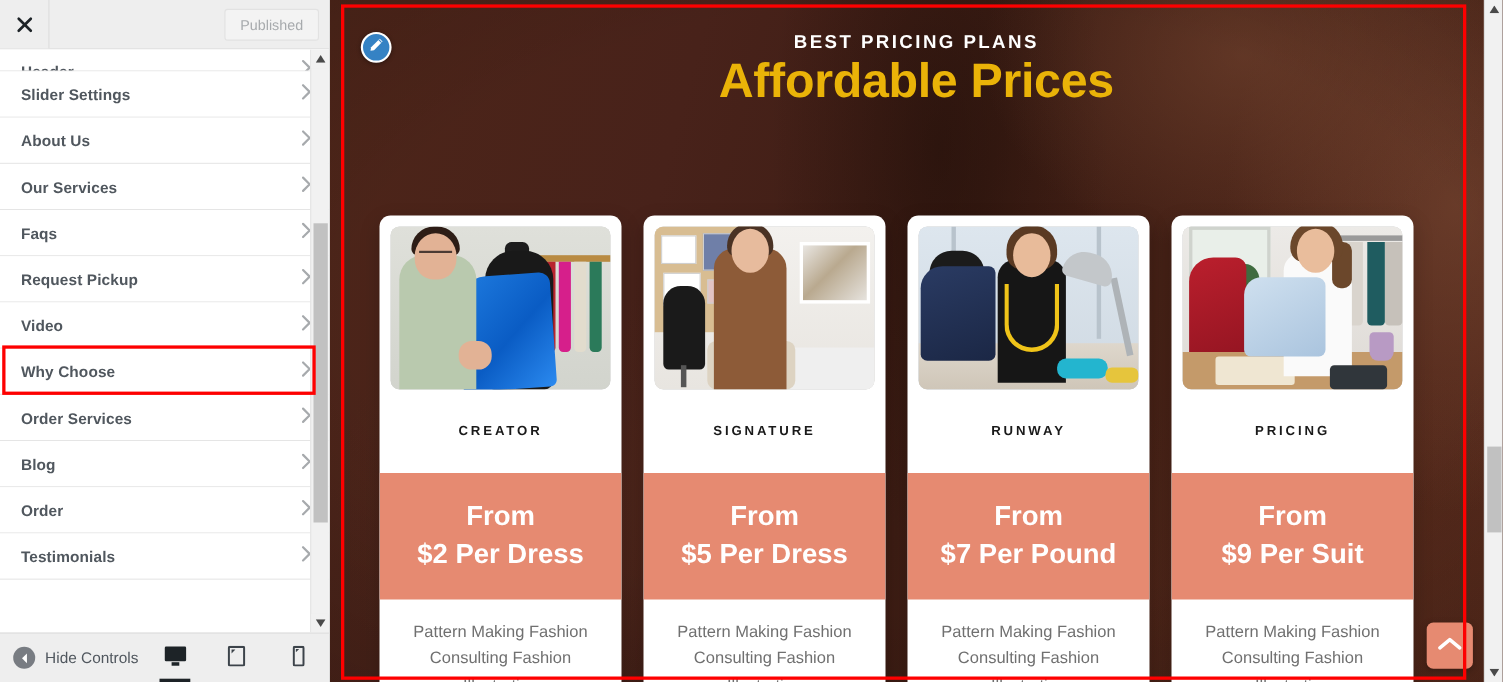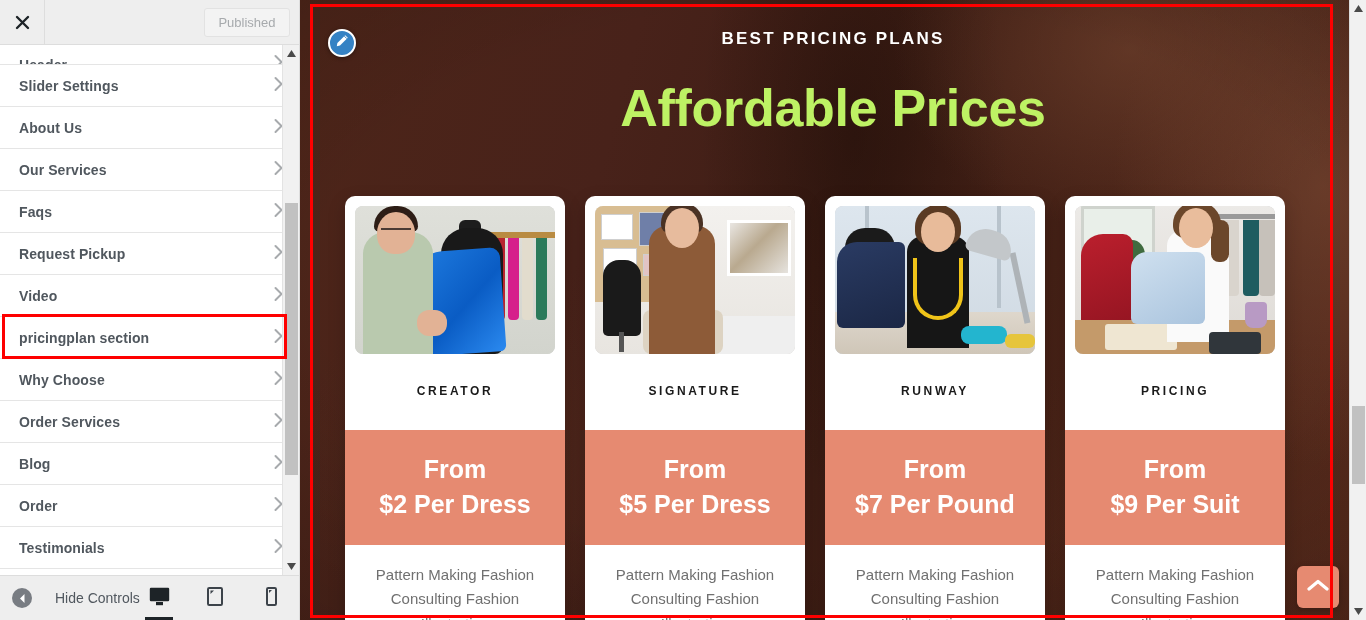--- a/index.html
+++ b/index.html
@@ -106,21 +106,21 @@
   }
 
   .cust-footer {
     height: 45px; flex: 0 0 45px;
     background: #eee;
     border-top: 1px solid #ddd;
     display: flex; align-items: center;
     position: relative;
   }
   .hide-controls {
-    display: flex; align-items: center; gap: 23px;
+    display: flex; align-items: center; gap: 9px;
     padding-left: 12px; cursor: pointer;
   }
   .hc-circle {
     width: 20px; height: 20px; border-radius: 50%;
     background: #787c82;
     display: flex; align-items: center; justify-content: center;
   }
   .hide-controls .hc-text { font-size: 14px; color: #50575e; }
   .devices {
     position: absolute; right: 10px; top: 0;
@@ -157,22 +157,22 @@
       linear-gradient(105deg, #4d2519 0%, #48221a 28%, #3d1d14 52%, #4b2418 78%, #55291b 100%);
   }
   .bg-vign { position:absolute; inset:0; background: radial-gradient(ellipse 120% 110% at 50% 45%, rgba(0,0,0,0) 40%, rgba(0,0,0,.35) 100%); }
 
   .sec-head { position: absolute; top: 30px; left: 0; right: 0; text-align: center; z-index: 3; }
   .eyebrow {
     color: #fff; font-size: 17px; font-weight: 700;
     letter-spacing: 2.2px; line-height: 1;
   }
   .bigtitle {
-    color: #bef264; font-size: 52px; font-weight: 700;
-    letter-spacing: -0.3px; margin-top: 33px; line-height: 1.1;
+    color: #eab308; font-size: 44px; font-weight: 700;
+    letter-spacing: -0.3px; margin-top: 3px; line-height: 1.1;
   }
 
   .edit-pin {
     position: absolute; left: 28px; top: 29px; z-index: 6;
     width: 28px; height: 28px; border-radius: 50%;
     background: #3582c4; border: 2px solid #fff;
     box-shadow: 0 1px 4px rgba(0,0,0,.4);
     display: flex; align-items: center; justify-content: center;
     cursor: pointer;
   }
@@ -363,26 +363,20 @@
               </svg></span>
           </div>
           <div class="sec-item">
             <span class="label">Request Pickup</span>
             <span class="chev"><svg width="9" height="15" viewBox="0 0 9 15">
                 <path d="M1.5 1.5 L7.5 7.5 L1.5 13.5" stroke="#a7aaad" stroke-width="2" fill="none" stroke-linecap="round" stroke-linejoin="round"></path>
               </svg></span>
           </div>
           <div class="sec-item">
             <span class="label">Video</span>
-            <span class="chev"><svg width="9" height="15" viewBox="0 0 9 15">
-                <path d="M1.5 1.5 L7.5 7.5 L1.5 13.5" stroke="#a7aaad" stroke-width="2" fill="none" stroke-linecap="round" stroke-linejoin="round"></path>
-              </svg></span>
-          </div>
-          <div class="sec-item">
-            <span class="label">pricingplan section</span>
             <span class="chev"><svg width="9" height="15" viewBox="0 0 9 15">
                 <path d="M1.5 1.5 L7.5 7.5 L1.5 13.5" stroke="#a7aaad" stroke-width="2" fill="none" stroke-linecap="round" stroke-linejoin="round"></path>
               </svg></span>
           </div>
           <div class="sec-item">
             <span class="label">Why Choose</span>
             <span class="chev"><svg width="9" height="15" viewBox="0 0 9 15">
                 <path d="M1.5 1.5 L7.5 7.5 L1.5 13.5" stroke="#a7aaad" stroke-width="2" fill="none" stroke-linecap="round" stroke-linejoin="round"></path>
               </svg></span>
           </div>

